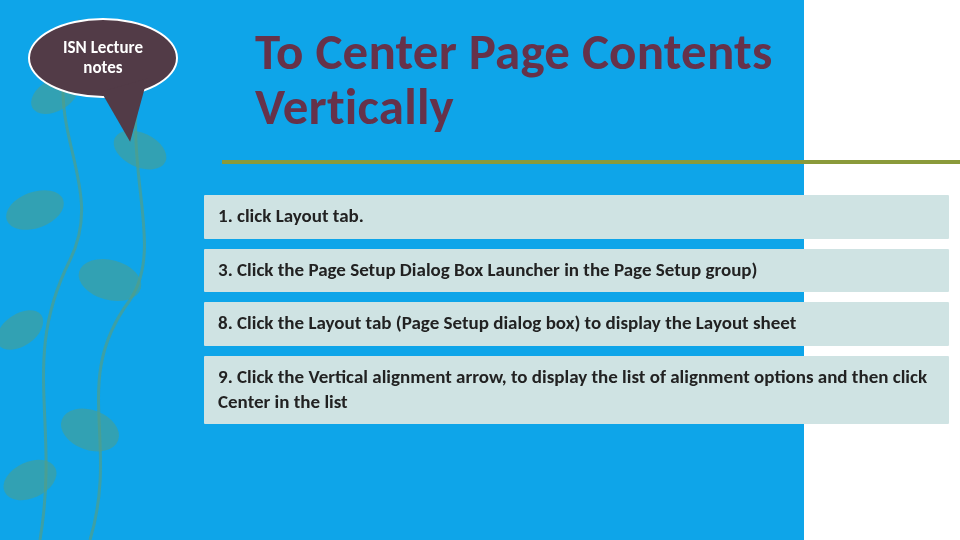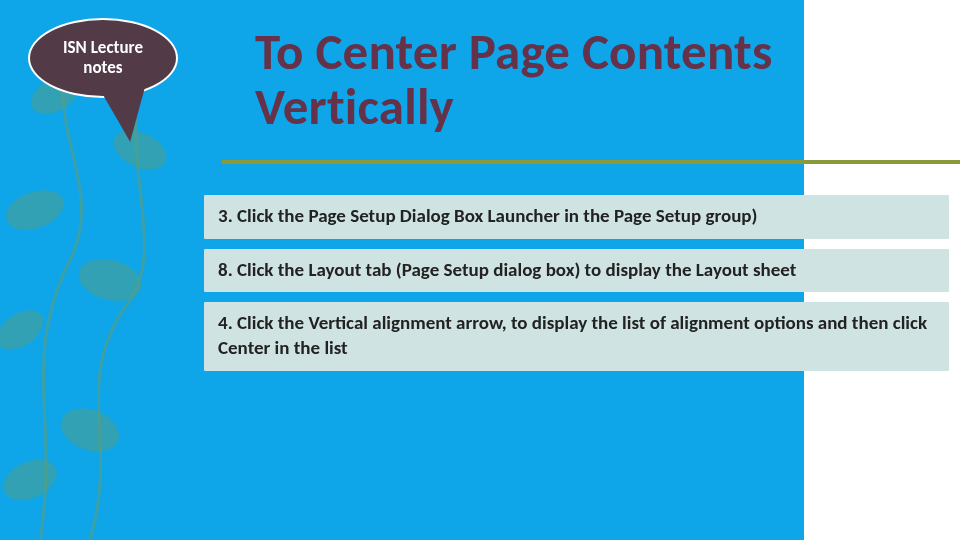--- a/index.html
+++ b/index.html
@@ -123,18 +123,19 @@
   </svg>
 
   <div class="callout">
     <span>ISN Lecture notes</span>
   </div>
 
   <h1 class="title">To Center Page Contents Vertically</h1>
   <div class="title-rule"></div>
 
   <div class="steps">
+    <div class="step">1. click Layout tab.</div>
     <div class="step">3. Click the Page Setup Dialog Box Launcher in the Page Setup group)</div>
     <div class="step">8. Click the Layout tab (Page Setup dialog box) to display the Layout sheet</div>
-    <div class="step">4. Click the Vertical alignment arrow, to display the list of alignment options and then click Center in the list</div>
+    <div class="step">9. Click the Vertical alignment arrow, to display the list of alignment options and then click Center in the list</div>
   </div>
 
 </div>
 
 </body></html>

